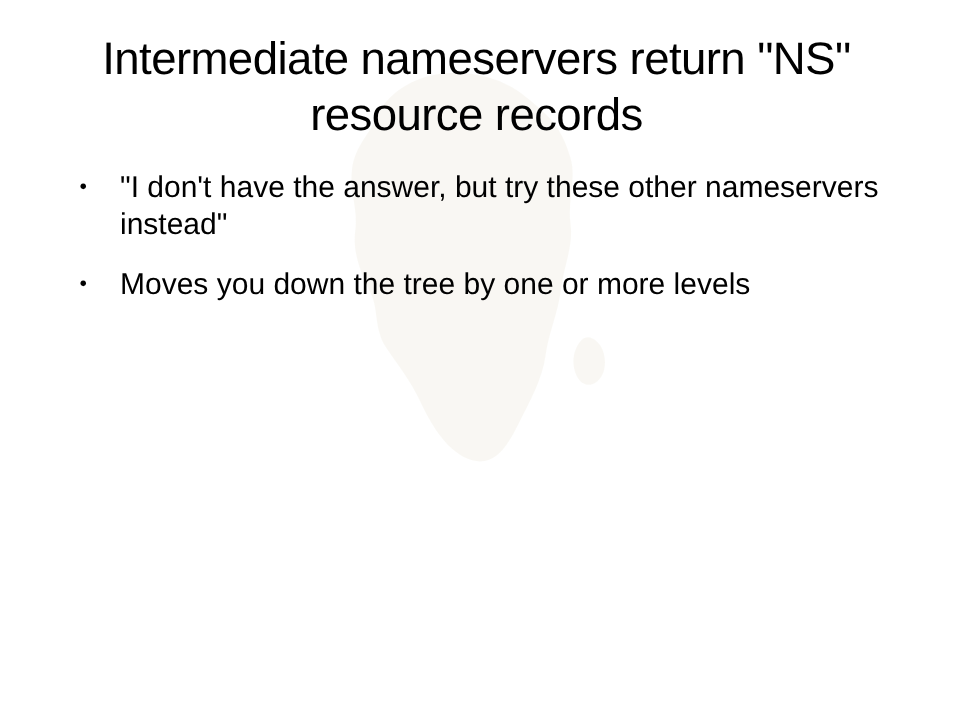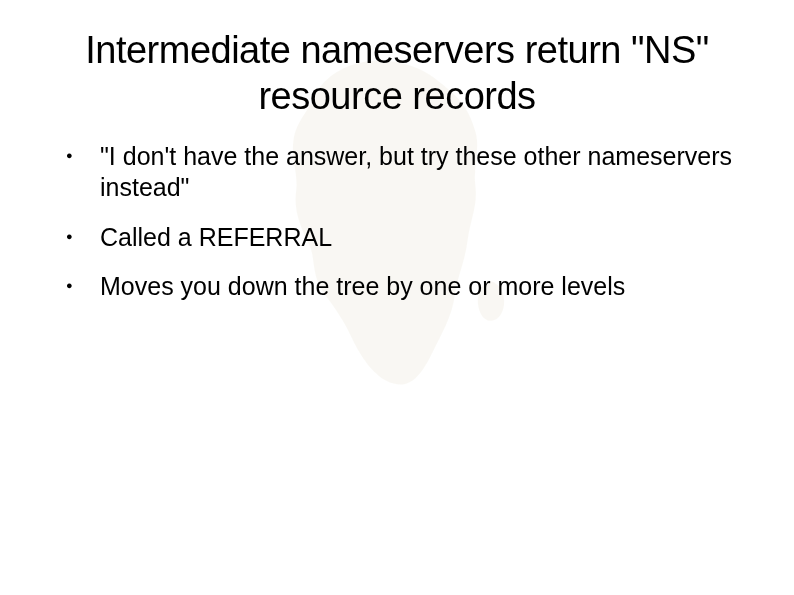--- a/index.html
+++ b/index.html
@@ -64,16 +64,15 @@
   <svg viewBox="0 0 200 260">
     <path d="M70 5 C55 8 40 18 35 30 C30 42 20 50 18 65 C16 80 22 90 20 105 C18 120 25 135 30 145 C35 155 32 168 40 180 C48 192 55 200 62 215 C69 230 80 248 95 252 C110 256 118 242 125 228 C132 214 140 200 142 185 C144 170 150 158 152 142 C154 126 160 115 158 100 C156 85 162 72 158 58 C154 44 148 35 140 28 C132 21 122 12 110 8 C98 4 85 2 70 5 Z" fill="#b8a878"></path>
     <path d="M165 175 C160 180 158 190 162 198 C166 206 174 205 178 198 C182 191 180 180 175 176 C172 173 168 172 165 175 Z" fill="#b8a878"></path>
   </svg>
 </div>
 
 <div class="slide">
   <h1 class="title">Intermediate nameservers return "NS" resource records</h1>
   <ul class="bullets">
     <li>"I don't have the answer, but try these other nameservers instead"</li>
-    <li>Called a REFERRAL</li>
     <li>Moves you down the tree by one or more levels</li>
   </ul>
 </div>
 
 </body></html>

